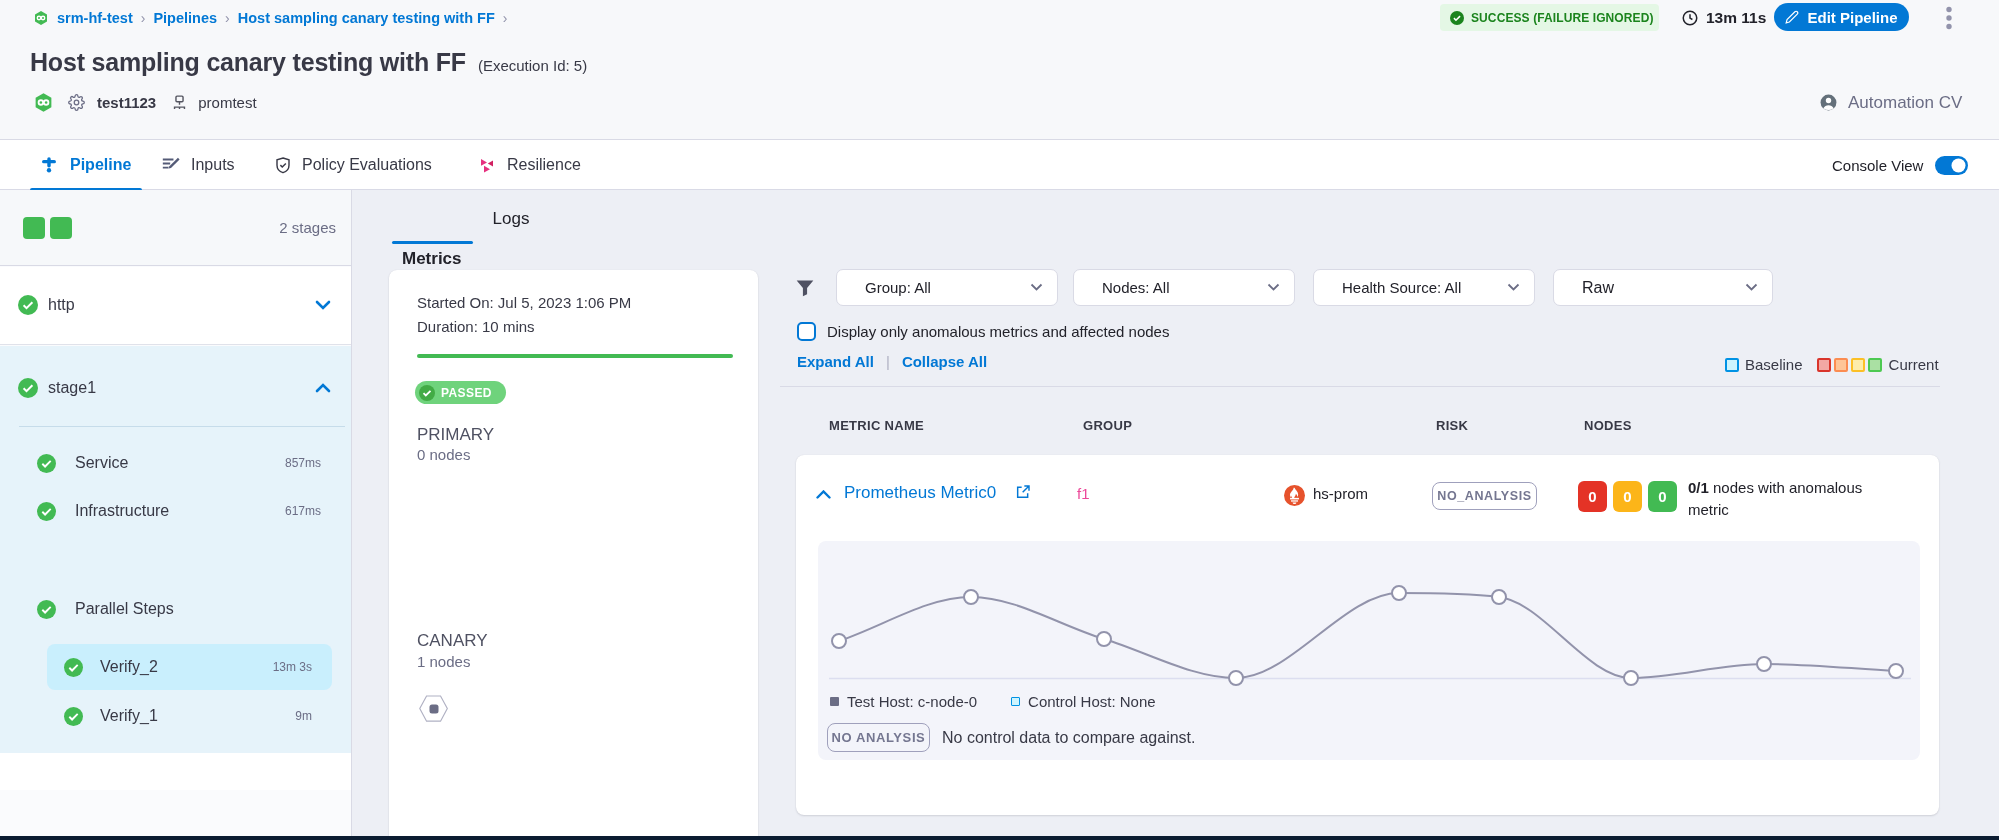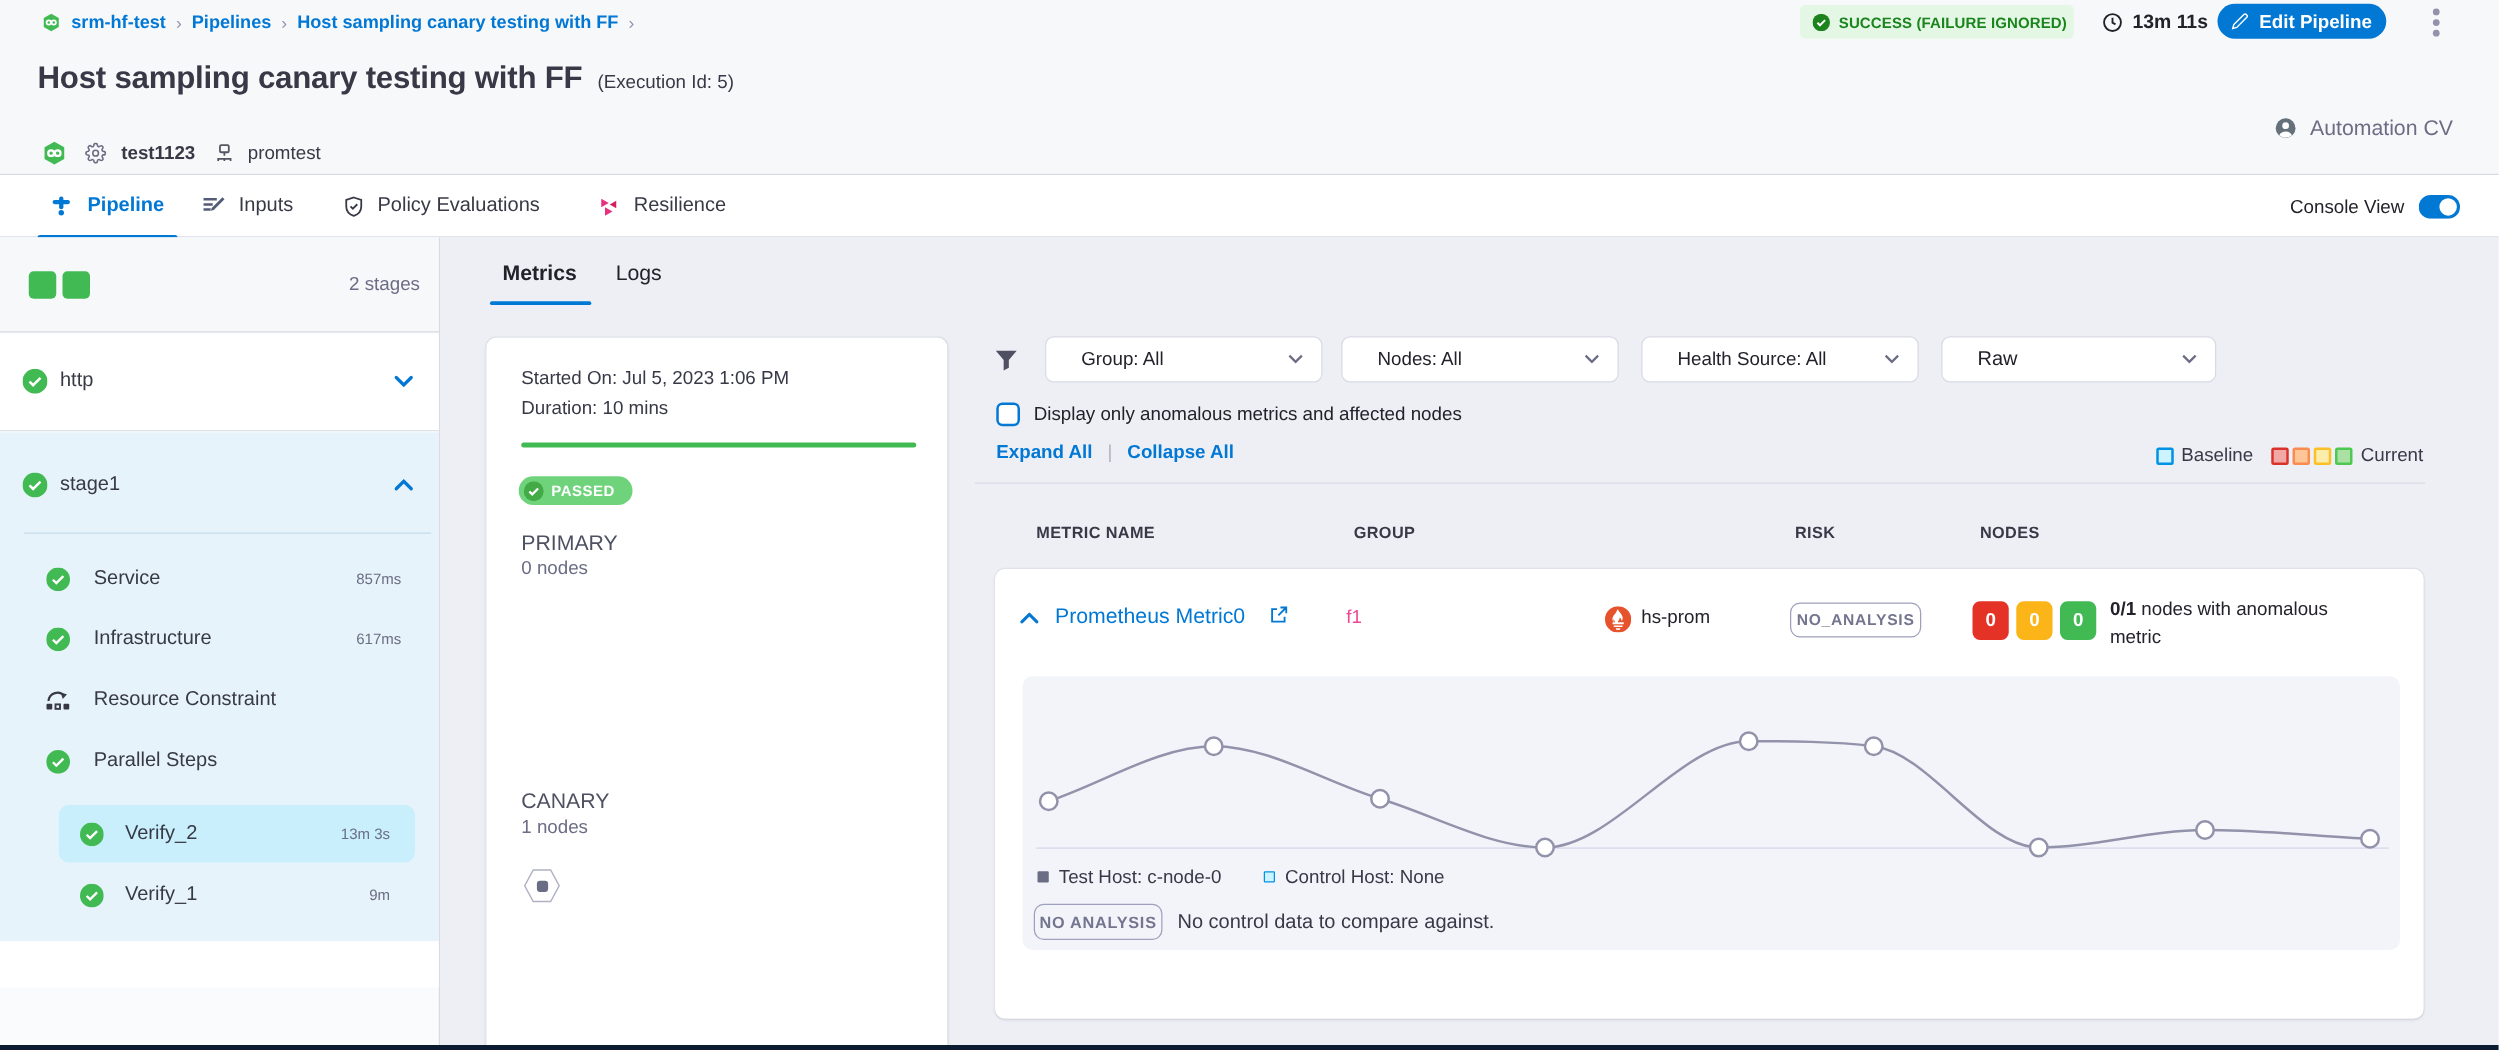--- a/index.html
+++ b/index.html
@@ -6,21 +6,21 @@
 html,body { width:1999px; height:840px; overflow:hidden; }
 body { font-family:"Liberation Sans", sans-serif; background:#fff; position:relative; }
 .abs { position:absolute; }
 
 
 #header { left:0; top:0; width:1999px; height:140px; background:#f7f8fa; border-bottom:1px solid #d9dae5; }
 #crumbs { left:33px; top:7px; height:22px; font-size:14.5px; font-weight:600; color:#0278d5; display:flex; align-items:center; }
 #crumbs .sep { color:#9293ab; font-weight:400; padding:0 8px; font-size:14px; }
 #title { left:30px; top:48px; font-size:25px; font-weight:700; color:#383946; letter-spacing:-0.2px; }
 #title .exec { font-size:15px; font-weight:400; color:#383946; margin-left:12px; letter-spacing:0; }
-#meta { left:33px; top:91px; height:22px; display:flex; align-items:center; font-size:15px; color:#383946;margin-top:20px; }
+#meta { left:33px; top:91px; height:22px; display:flex; align-items:center; font-size:15px; color:#383946; }
 
 #statusbadge { left:1440px; top:4px; width:219px; height:27px; background:#e4f7e5; border-radius:4px; display:flex; align-items:center; padding-left:10px; }
 #statusbadge { white-space:nowrap; }
 #statusbadge span { color:#1b841d; font-size:12px; font-weight:700; letter-spacing:0.1px; margin-left:7px; }
 #duration { left:1681px; top:5px; height:25px; display:flex; align-items:center; font-size:15.5px; font-weight:700; color:#22222a; }
 #editbtn { left:1774px; top:3px; width:135px; height:28px; background:#0278d5; border-radius:14px; color:#fff; font-size:15px; font-weight:600; display:flex; align-items:center; justify-content:center; }
 #dots3 { left:1945px; top:6px; }
 #automation { left:1819px; top:93px; height:19px; display:flex; align-items:center; font-size:17px; color:#6b6d85; }
 
 
@@ -40,21 +40,21 @@
 #httprow { left:0; top:77px; width:351px; height:78px; background:#fff; border-bottom:1px solid #e0e2ea; }
 #stagewrap { left:0; top:156px; width:351px; height:407px; background:#e6f3fa; }
 .srow { position:absolute; left:0; width:351px; display:flex; align-items:center; }
 .srow .lbl { font-size:16px; color:#383946; }
 .srow .time { position:absolute; font-size:12px; color:#6b6d85; }
 #v2hl { left:47px; top:454px; width:285px; height:46px; background:#c9effd; border-radius:8px; }
 
 
 #content { left:352px; top:0; width:1647px; height:646px; }
 #mtabs { left:50px; top:19px; display:flex; font-size:17px; }
-#mtabs .mt1 { font-weight:700; color:#22222a; }
+#mtabs .mt1 { font-weight:700; color:#22222a;margin-top:40px; }
 #mtabs .mt2 { font-weight:400; color:#22222a; margin-left:31px; }
 #munderline { left:40px; top:51px; width:81px; height:3px; background:#0278d5; border-radius:2px; }
 
 #midcard { left:37px; top:80px; width:369px; height:566px; background:#fff; border-radius:8px 8px 0 0; box-shadow:0 0 1px rgba(40,41,61,.1), 0 1px 2px rgba(96,97,112,.2); }
 #midcard .ttl { position:absolute; font-size:15px; color:#383946; }
 #greenline { left:28px; top:84px; width:316px; height:4px; background:#42ba53; border-radius:2px; }
 #passed { left:26px; top:111px; width:91px; height:23px; background:#6fd37c; border-radius:12px; display:flex; align-items:center; padding-left:4px; }
 #passed span { color:#fff; font-size:12px; font-weight:700; letter-spacing:0.4px; margin-left:6px; }
 
 
@@ -236,30 +236,20 @@
       <span class="lbl" style="margin-left:19px;">Service</span>
       <span class="time" style="right:30px;">857ms</span>
     </div>
     <div class="srow" style="top:311px; height:20px;">
       <svg width="19" height="19" viewBox="0 0 20 20" style="margin-left:37px">
           <circle cx="10" cy="10" r="10" fill="#42ba53"></circle>
           <path d="M5.6 10.3l2.9 2.9 5.9-5.9" stroke="#fff" stroke-width="2" fill="none"></path>
         </svg>
       <span class="lbl" style="margin-left:19px;">Infrastructure</span>
       <span class="time" style="right:30px;">617ms</span>
-    </div>
-    <div class="srow" style="top:360px; height:20px;">
-      <svg width="21" height="18" viewBox="0 0 21 18" style="margin-left:36px">
-          <path d="M2.8 9.8 A 7.2 7.2 0 0 1 15.6 5.9" fill="none" stroke="#383946" stroke-width="1.7"></path>
-          <path d="M12.6 3.1l5 1.2-3.4 3.9z" fill="#383946"></path>
-          <rect x="1.2" y="11.9" width="4.6" height="4.6" rx="0.8" fill="#383946"></rect>
-          <rect x="8.4" y="12.5" width="3.6" height="3.6" fill="none" stroke="#383946" stroke-width="1.5"></rect>
-          <rect x="14.8" y="11.9" width="4.6" height="4.6" rx="0.8" fill="#383946"></rect>
-        </svg>
-      <span class="lbl" style="margin-left:18px;">Resource Constraint</span>
     </div>
     <div class="srow" style="top:409px; height:20px;">
       <svg width="19" height="19" viewBox="0 0 20 20" style="margin-left:37px">
           <circle cx="10" cy="10" r="10" fill="#42ba53"></circle>
           <path d="M5.6 10.3l2.9 2.9 5.9-5.9" stroke="#fff" stroke-width="2" fill="none"></path>
         </svg>
       <span class="lbl" style="margin-left:19px;">Parallel Steps</span>
     </div>
     <div id="v2hl" class="abs"></div>
     <div class="srow" style="top:467px; height:20px;">

